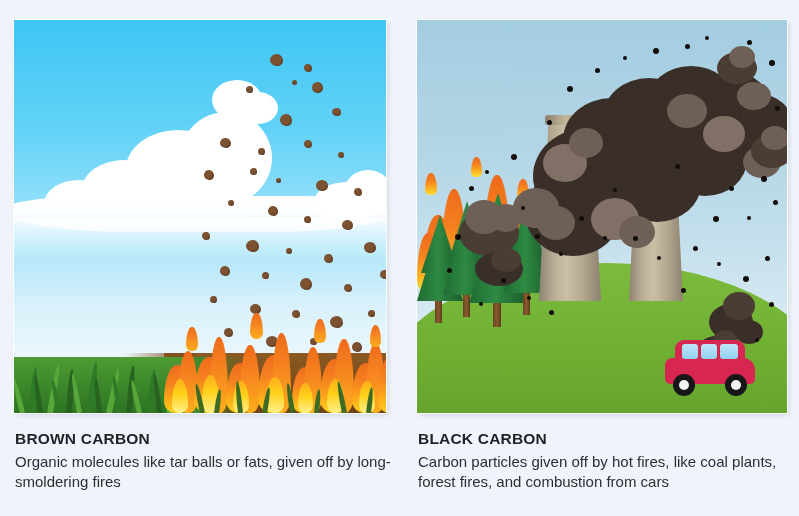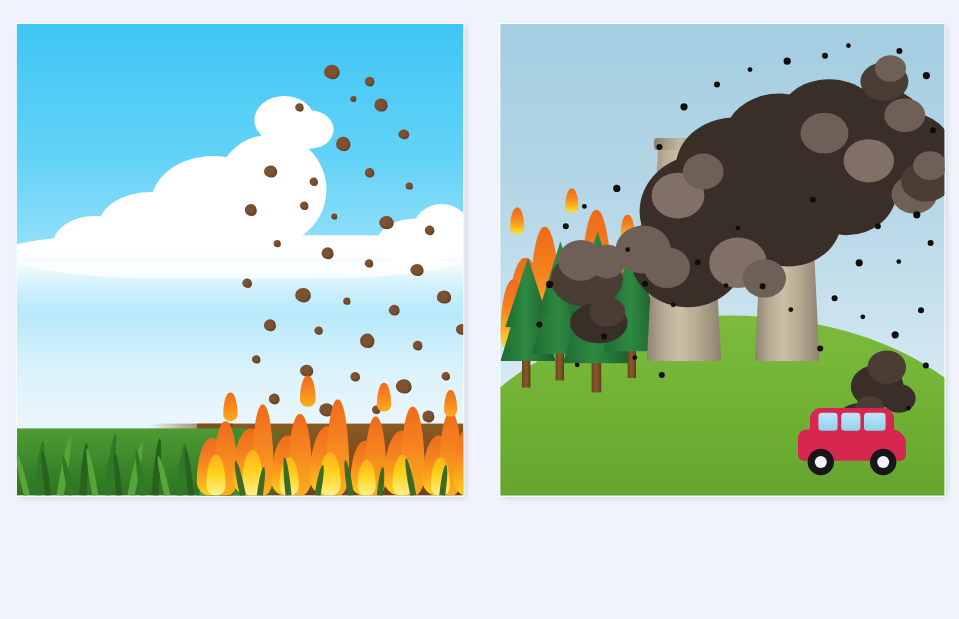--- a/index.html
+++ b/index.html
@@ -344,15 +344,23 @@
     <div class="soot" style="left:162px;top:196px;width:5px;height:5px;"></div>
     <div class="soot" style="left:142px;top:232px;width:4px;height:4px;"></div>
     <div class="soot" style="left:118px;top:214px;width:5px;height:5px;"></div>
     <div class="soot" style="left:104px;top:186px;width:4px;height:4px;"></div>
     <div class="soot" style="left:62px;top:282px;width:4px;height:4px;"></div>
     <div class="soot" style="left:132px;top:290px;width:5px;height:5px;"></div>
     <div class="soot" style="left:196px;top:168px;width:4px;height:4px;"></div>
     <div class="soot" style="left:258px;top:144px;width:5px;height:5px;"></div>
   </div>
 
-
+  <div class="caption" id="cap-brown">
+    <div class="cap-title">BROWN CARBON</div>
+    <div class="cap-body">Organic molecules like tar balls or fats, given off by long-smoldering fires</div>
+  </div>
+
+  <div class="caption" id="cap-black">
+    <div class="cap-title">BLACK CARBON</div>
+    <div class="cap-body">Carbon particles given off by hot fires, like coal plants, forest fires, and combustion from cars</div>
+  </div>
 
 </div>
 
 </body></html>

